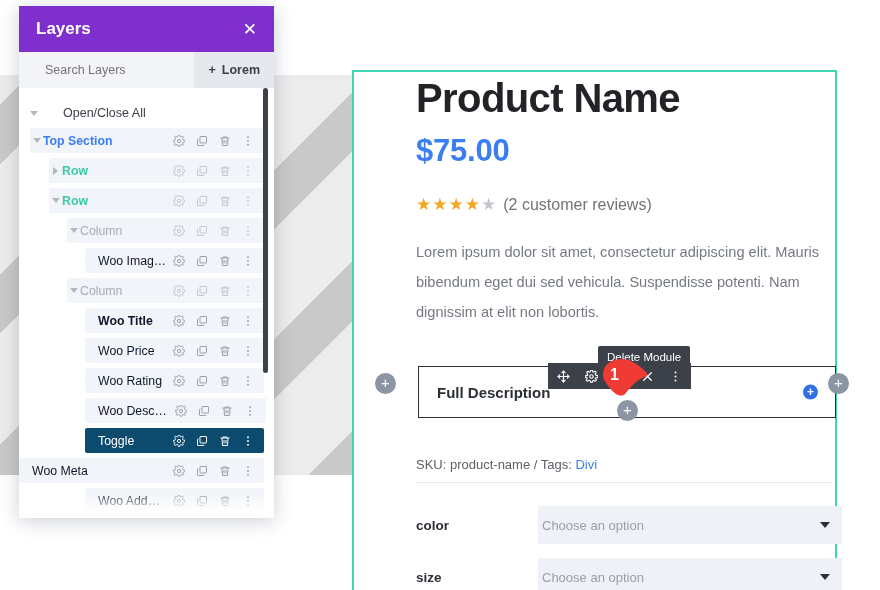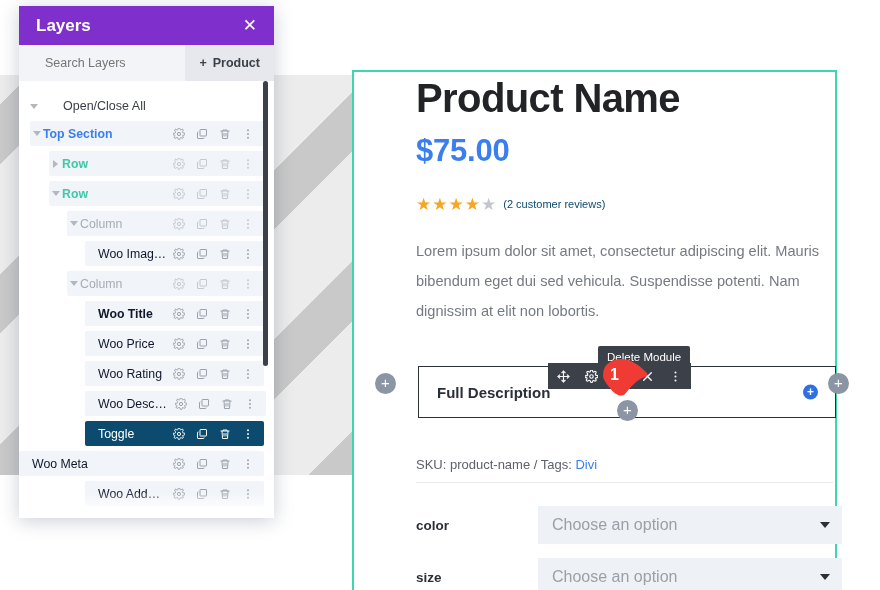--- a/index.html
+++ b/index.html
@@ -47,21 +47,21 @@
     letter-spacing: -0.6px; line-height: 1.12;
   }
   .product-price {
     margin-top: 12px; font-size: 31px; font-weight: bold;
     color: #3a7ef0; letter-spacing: -0.2px;
   }
   .rating-row { margin-top: 27px; display: flex; align-items: center; gap: 7px; }
   .stars { display: flex; gap: 1px; font-size: 17px; line-height: 1; letter-spacing: 0px; }
   .star-on { color: #f5a623; }
   .star-off { color: #c3c7cc; }
-  .reviews-link { font-size: 11px; color: #0c4a6e; }
+  .reviews-link { font-size: 16px; color: #737373; }
   .product-desc {
     margin-top: 23px; font-size: 14.6px; line-height: 2.07; color: #757a82;
     width: 414px;
   }
 
   
   .toggle-module {
     position: absolute; left: 418px; top: 366px; width: 418px; height: 52px;
     background: #ffffff; border: 1px solid #2b2f36;
   }
@@ -123,37 +123,37 @@
 
   
   .attr-row { position: absolute; left: 416px; width: 418px; height: 38px; }
   .attr-label {
     position: absolute; left: 0; top: 50%; transform: translateY(-50%);
     font-size: 13.5px; font-weight: bold; color: #2b2f36;
   }
   .attr-select {
     position: absolute; left: 122px; top: 0; width: 304px; height: 38px;
     background: #eef1f5; display: flex; align-items: center;
-    padding: 0 14px; font-size: 16px; color: #9aa0a8;
+    padding: 0 4px; font-size: 13px; color: #9aa0a8;
   }
   .attr-caret {
     position: absolute; right: 12px; top: 50%; transform: translateY(-50%);
     width: 0; height: 0; border-left: 5.5px solid transparent;
     border-right: 5.5px solid transparent; border-top: 6.5px solid #2b2f36;
   }
 
   
   .layers-panel {
     position: absolute; left: 19px; top: 6px; width: 255px; height: 512px;
     background: #ffffff;
     box-shadow: 0 3px 18px rgba(25,35,70,.22);
     display: flex; flex-direction: column; overflow: hidden;
   }
   .lp-header {
-    height: 39px; background: #7f2fcc; display: flex; align-items: center;
+    height: 46px; background: #7f2fcc; display: flex; align-items: center;
     padding: 0 17px; flex: 0 0 auto;
   }
   .lp-title { color: #ffffff; font-size: 17px; font-weight: bold; flex: 1; }
   .lp-close { color: #ffffff; font-size: 17px; line-height: 1; font-weight: 300; cursor: pointer; }
 
   .lp-search {
     height: 36px; background: #f3f4f7; display: flex; align-items: center;
     padding-left: 26px; flex: 0 0 auto; position: relative;
   }
   .lp-search-input {
@@ -319,21 +319,21 @@
   <div class="layers-panel">
     <div class="lp-header">
       <span class="lp-title">Layers</span>
       <span class="lp-close">✕</span>
     </div>
 
     <div class="lp-search">
       <input class="lp-search-input" type="text" placeholder="Search Layers" style="">
       <div class="lp-filter">
         <span>+</span>
-        <span>Product</span>
+        <span>Lorem</span>
       </div>
     </div>
 
     <div class="lp-body">
       <div class="lp-scroll">
 
         <div class="lp-openclose">
           <span class="caret"></span>
           <span class="lbl">Open/Close All</span>
         </div>

